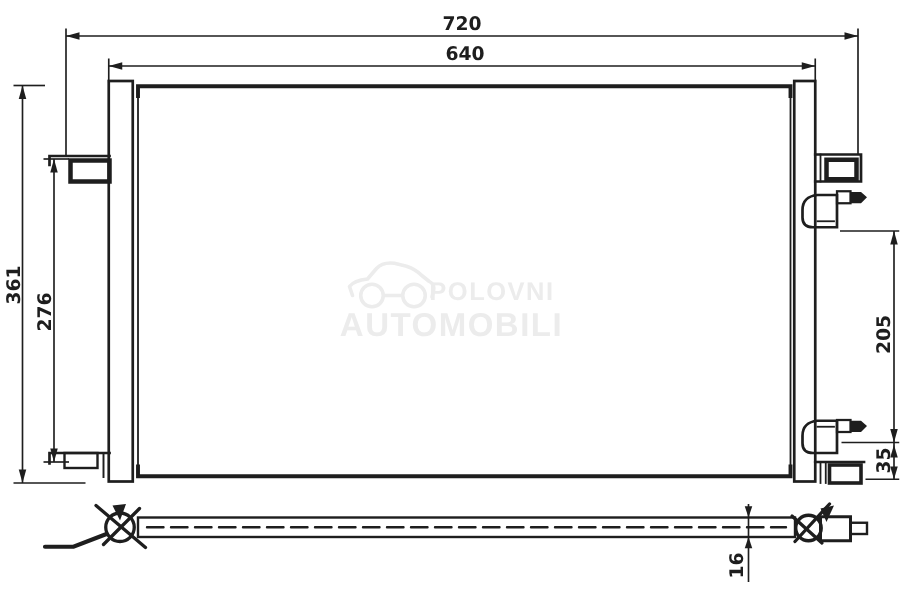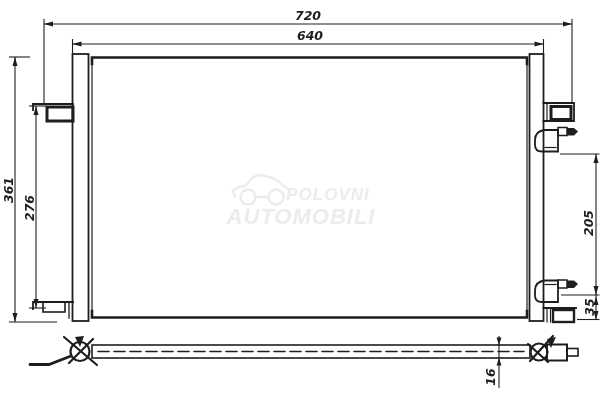--- a/index.html
+++ b/index.html
@@ -2,21 +2,20 @@
 <html><head>
 <meta charset="utf-8">
 <style>
   html, body { margin: 0; padding: 0; background: #ffffff; }
   .stage {
     width: 600px; height: 400px;
     position: relative;
     background: #ffffff;
     overflow: hidden;
     font-family: "Liberation Sans", sans-serif;
-    font-style: italic;
   }
   svg { display: block; }
   svg text {
     font-family: "DejaVu Sans", sans-serif;
     user-select: none;
   }
   .wm-text {
     font-family: "Liberation Sans", sans-serif;
     font-weight: bold;
     letter-spacing: 1px;

